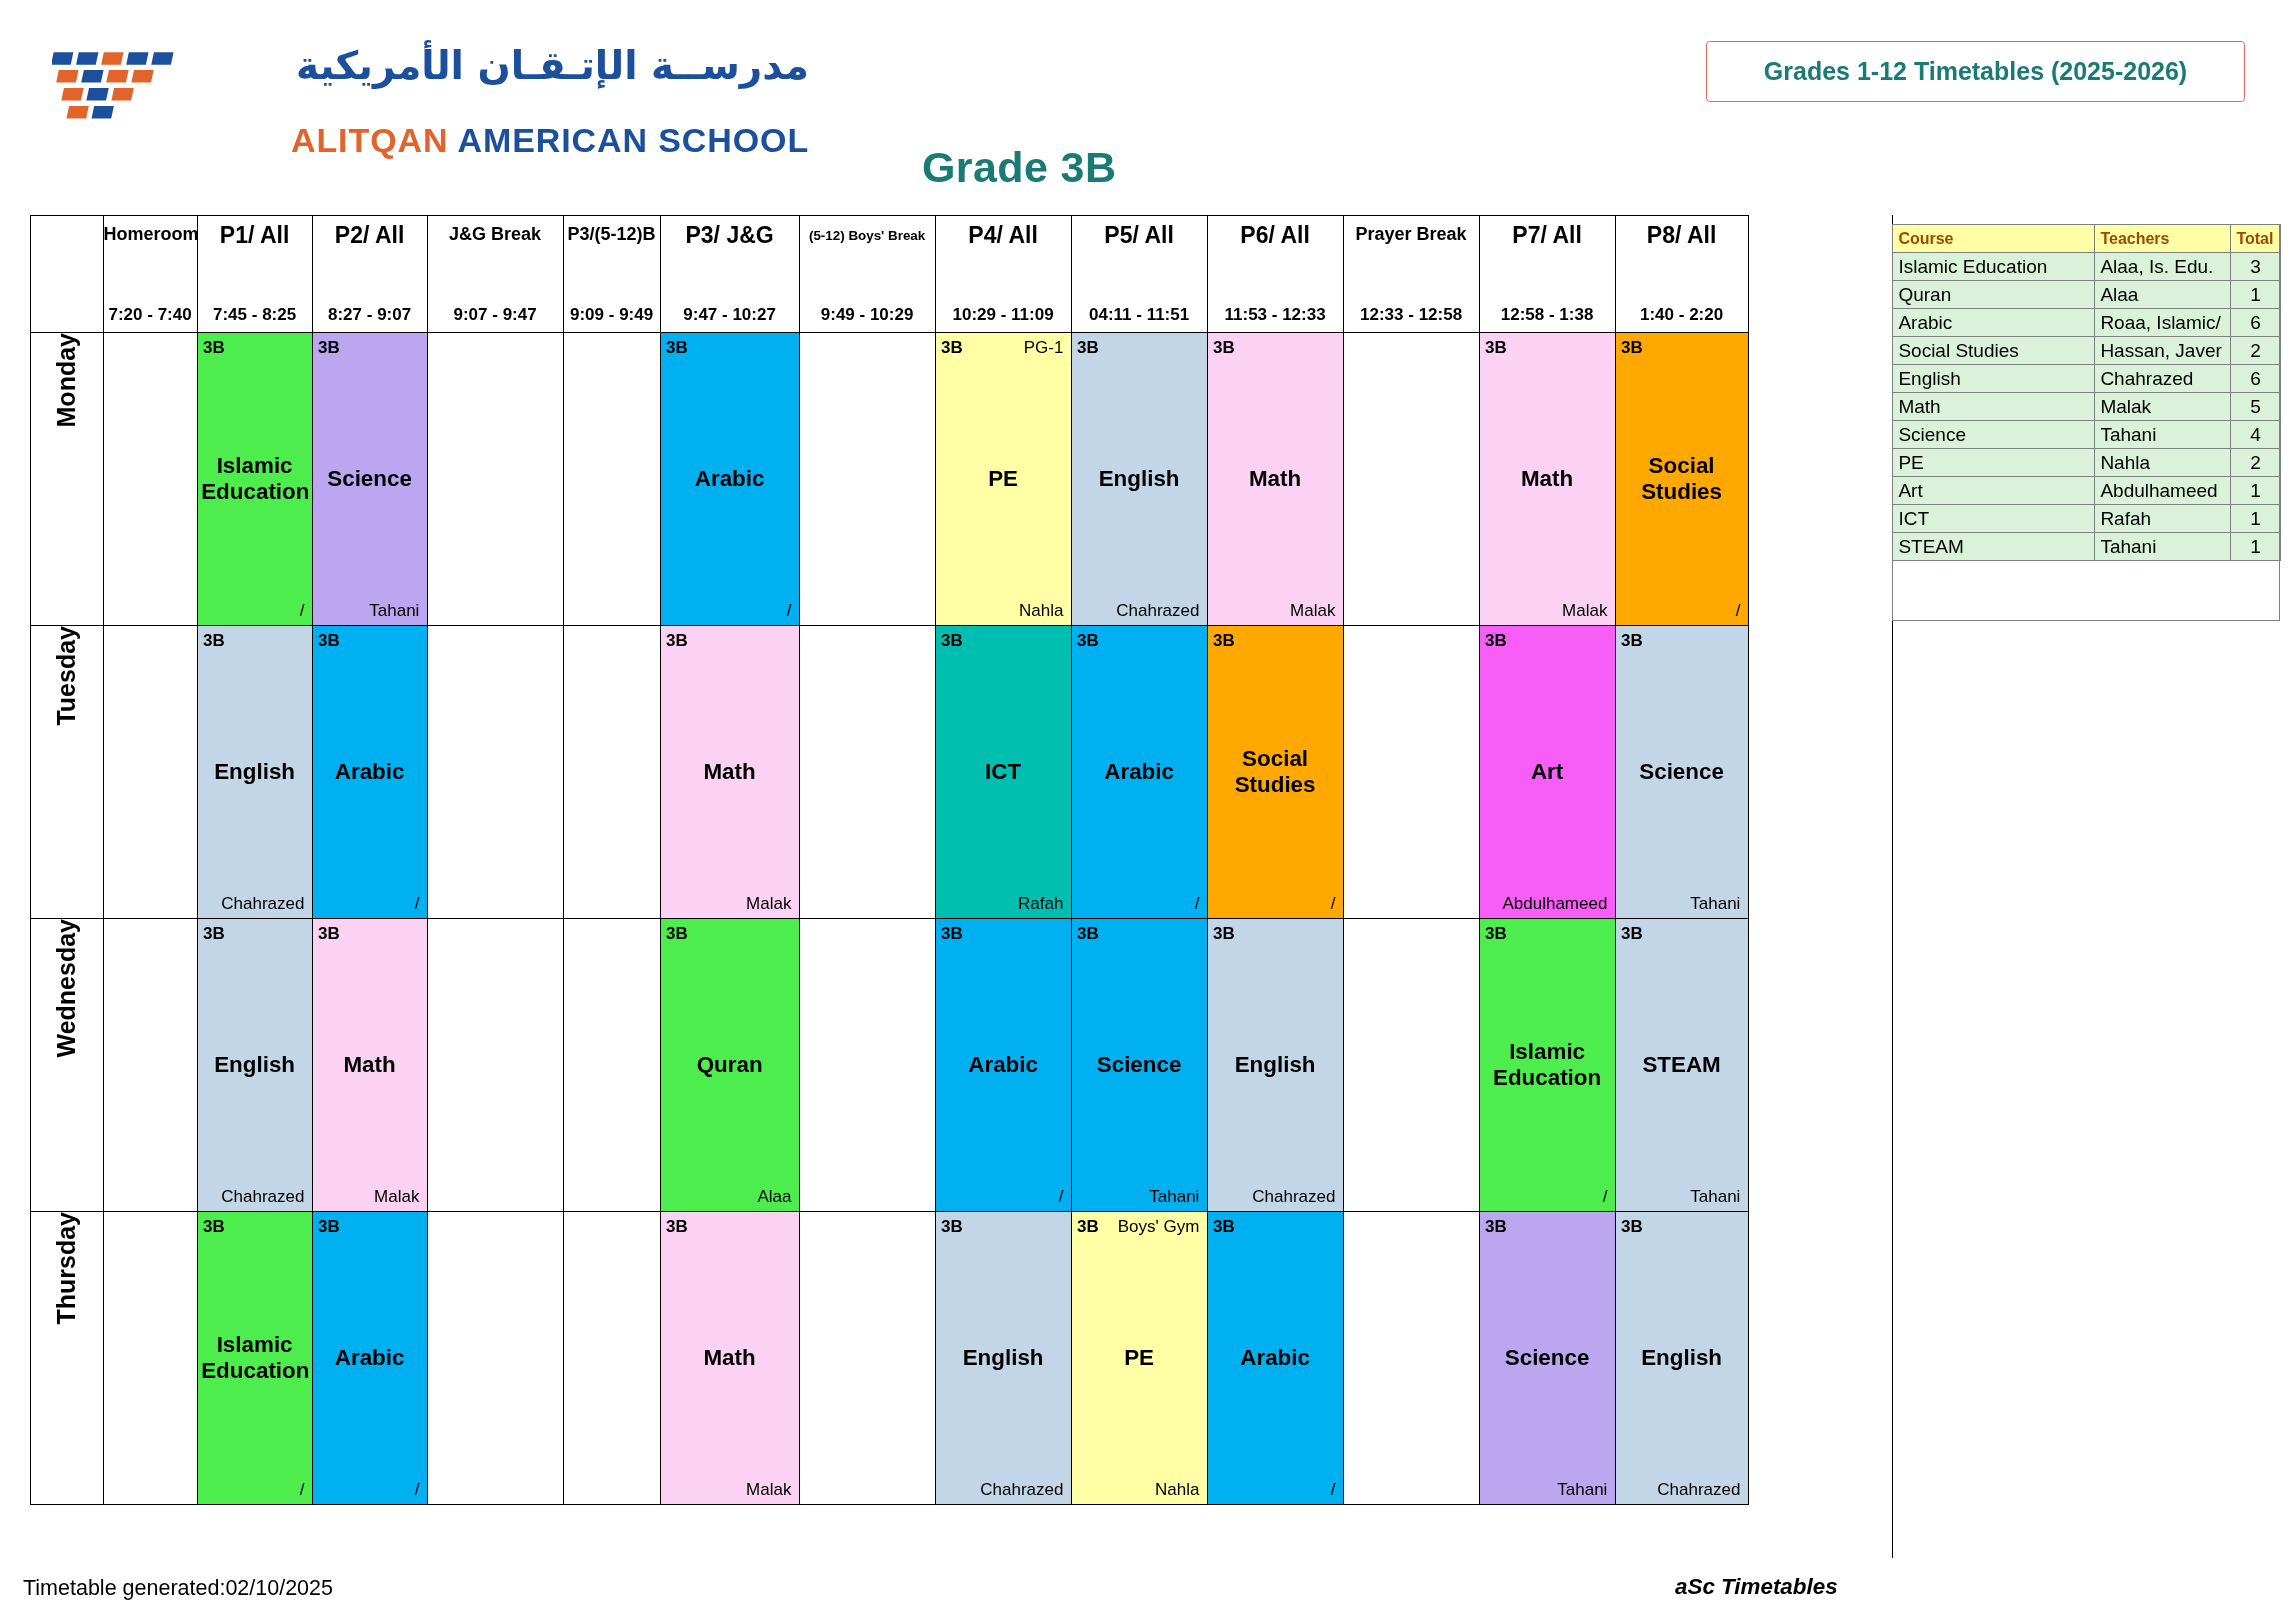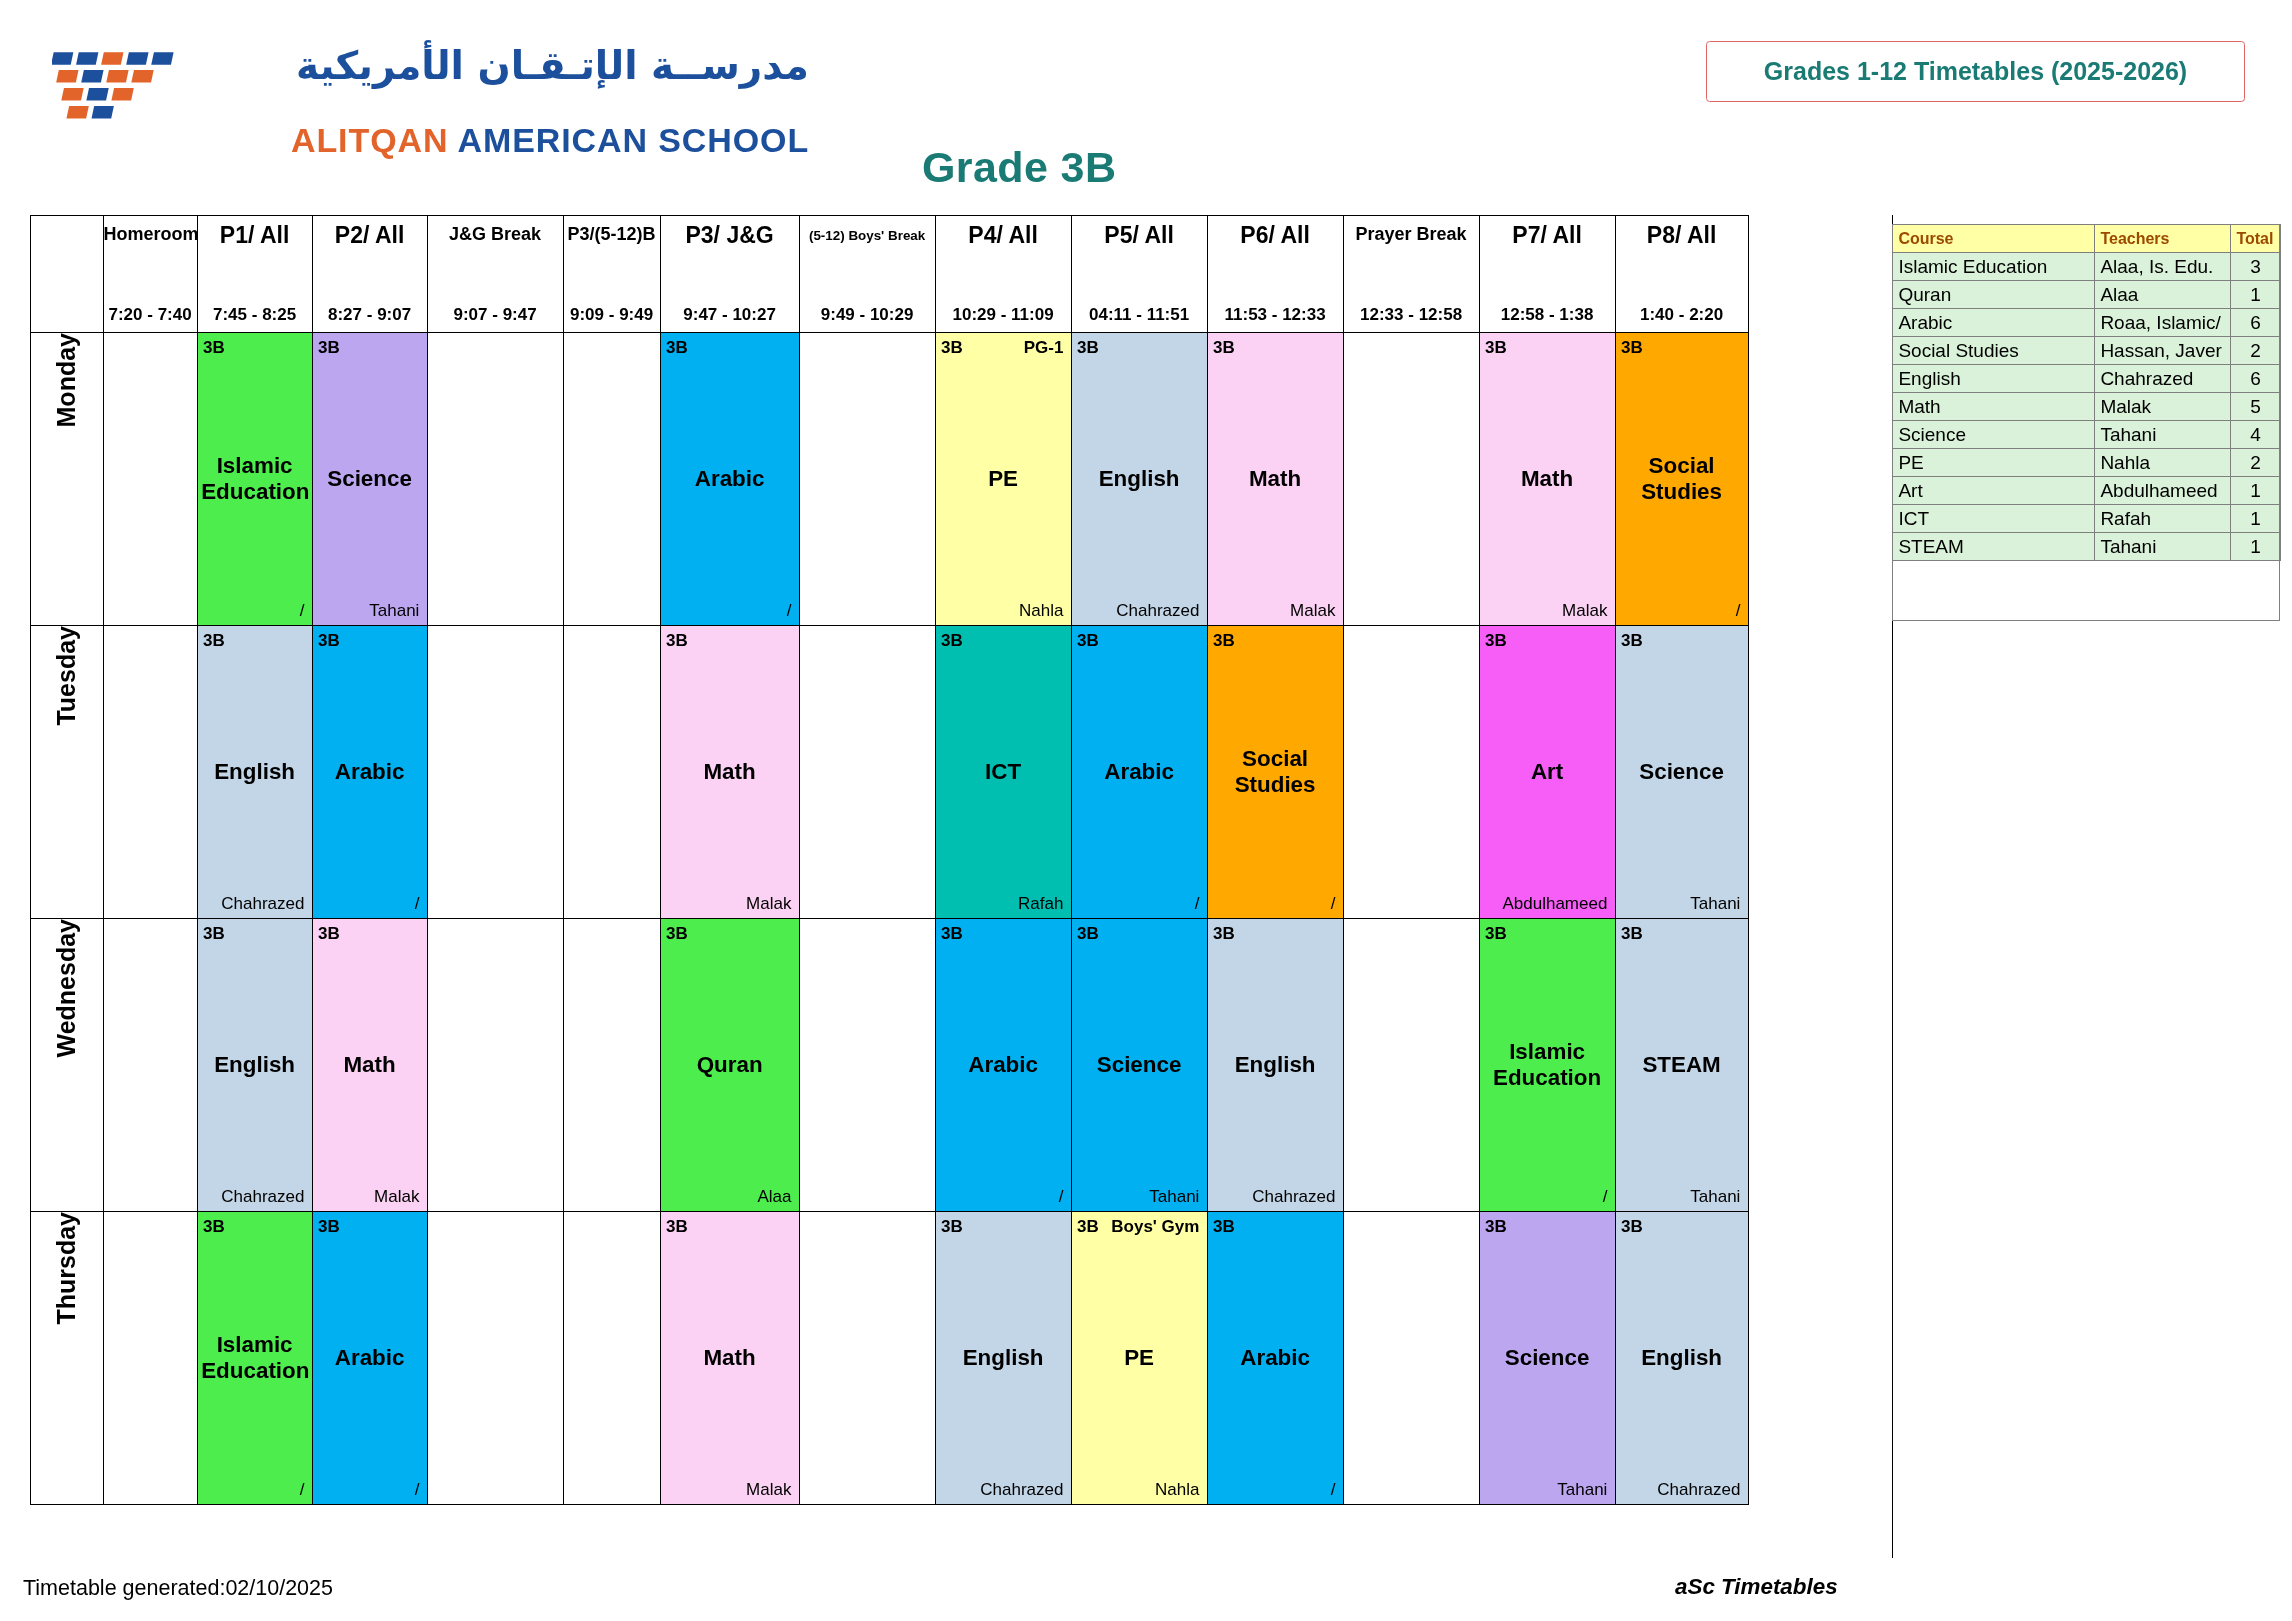--- a/index.html
+++ b/index.html
@@ -71,21 +71,21 @@
   }
   .lesson{
     position:relative;height:292px;
   }
   .lesson .grp{
     position:absolute;left:5.4px;top:4.5px;
     font-size:17px;font-weight:bold;
   }
   .lesson .grp2{
     position:absolute;right:7.2px;top:4.5px;
-    font-size:17px;font-weight:bold;
+    font-size:17px;font-weight:normal;
   }
   .lesson .subj{
     position:absolute;left:0;right:0;top:50%;
     transform:translateY(-50%);
     text-align:center;
     font-size:22.4px;font-weight:bold;
     line-height:1.15;
     padding:0 3.6px;
     box-sizing:border-box;
   }

